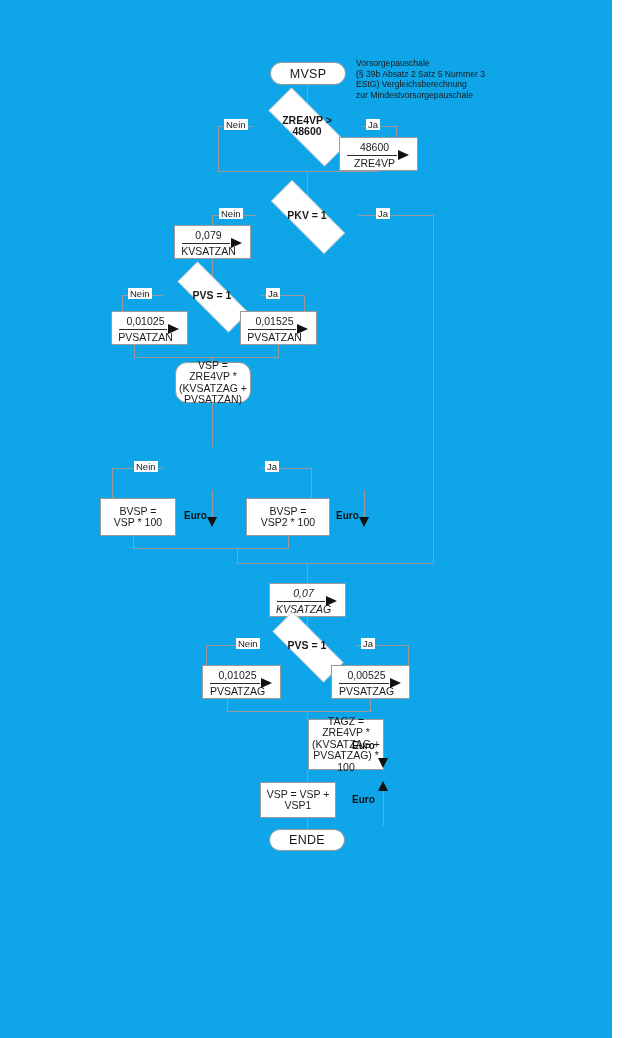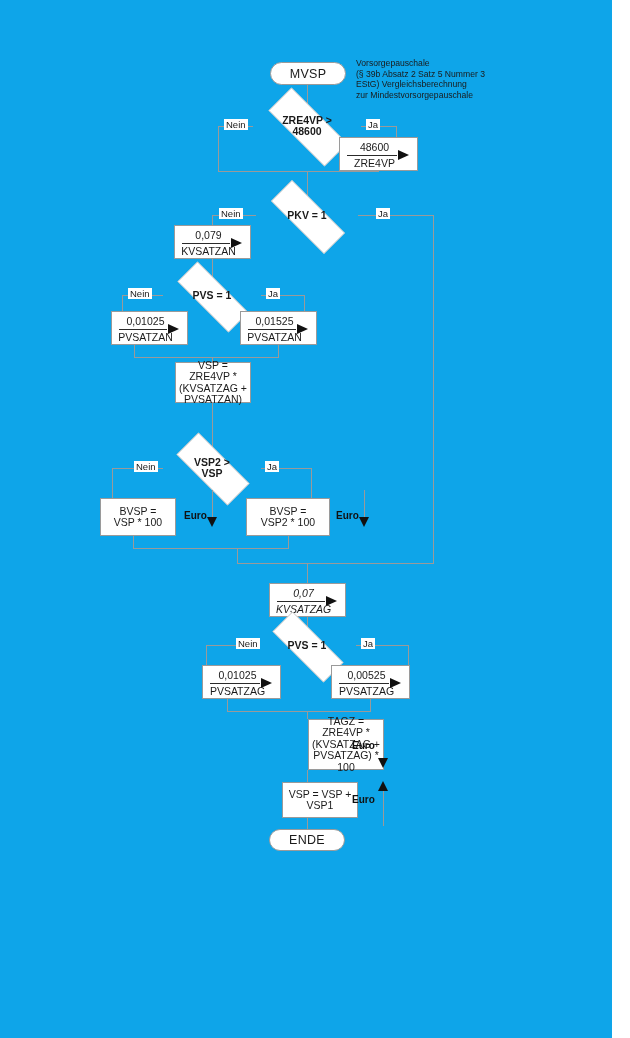--- a/index.html
+++ b/index.html
@@ -159,35 +159,28 @@
     <div class="abar"></div>
     <div class="atri"></div>
     <div class="avar">PVSATZAN</div>
   </div>
 
   <div class="v" style="left:134px;top:345px;height:12px;"></div>
   <div class="v" style="left:278px;top:345px;height:12px;"></div>
   <div class="h" style="left:134px;top:357px;width:145px;"></div>
   <div class="v" style="left:212px;top:357px;height:6px;"></div>
 
-  <div class="node process" style="left:175px;top:362px;width:76px;height:41px;">
+  <div class="node process" style="left:175px;top:362px;width:76px;height:41px;border-radius:12px;">
     <span class="ln">VSP =</span>
     <span class="ln">ZRE4VP *</span>
     <span class="ln">(KVSATZAG +</span>
     <span class="ln">PVSATZAN)</span>
   </div>
   <div class="v" style="left:212px;top:403px;height:44px;"></div>
 
-  <div class="node decision" style="left:162px;top:447px;width:100px;height:42px;">
-    <div class="dia"></div>
-    <div class="dtxt">
-      <span>VSP2 &gt;</span>
-      <span>VSP</span>
-    </div>
-  </div>
   <div class="h" style="left:112px;top:468px;width:51px;"></div>
   <div class="v" style="left:112px;top:468px;height:30px;"></div>
   <div class="lbl" style="left:134px;top:461px;">Nein</div>
   <div class="h" style="left:261px;top:468px;width:50px;"></div>
   <div class="v" style="left:311px;top:468px;height:30px;"></div>
   <div class="lbl" style="left:265px;top:461px;">Ja</div>
 
   <div class="node process" style="left:100px;top:498px;width:76px;height:38px;">
     <span class="ln">BVSP =</span>
     <span class="ln">VSP * 100</span>
@@ -259,21 +252,21 @@
     <span class="ln">(KVSATZAG +</span>
     <span class="ln">PVSATZAG) *</span>
     <span class="ln">100</span>
   </div>
   <div class="v" style="left:307px;top:770px;height:12px;"></div>
 
   <div class="euro" style="left:352px;top:740px;">Euro</div>
   <div class="v" style="left:383px;top:720px;height:40px;"></div>
   <div class="arrdn" style="left:378px;top:758px;"></div>
 
-  <div class="node process" style="left:282px;top:782px;width:76px;height:36px;">
+  <div class="node process" style="left:260px;top:782px;width:76px;height:36px;">
     <span class="ln">VSP = VSP +</span>
     <span class="ln">VSP1</span>
   </div>
   <div class="v" style="left:307px;top:818px;height:11px;"></div>
 
   <div class="euro" style="left:352px;top:794px;">Euro</div>
   <div class="v" style="left:383px;top:790px;height:36px;"></div>
   <div class="arrup" style="left:378px;top:781px;"></div>
 
   <div class="node terminator" style="left:269px;top:829px;width:76px;height:22px;">ENDE</div>

